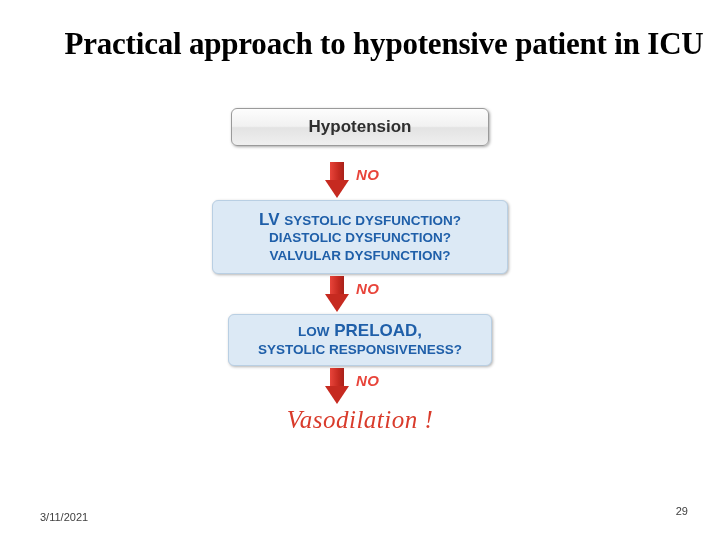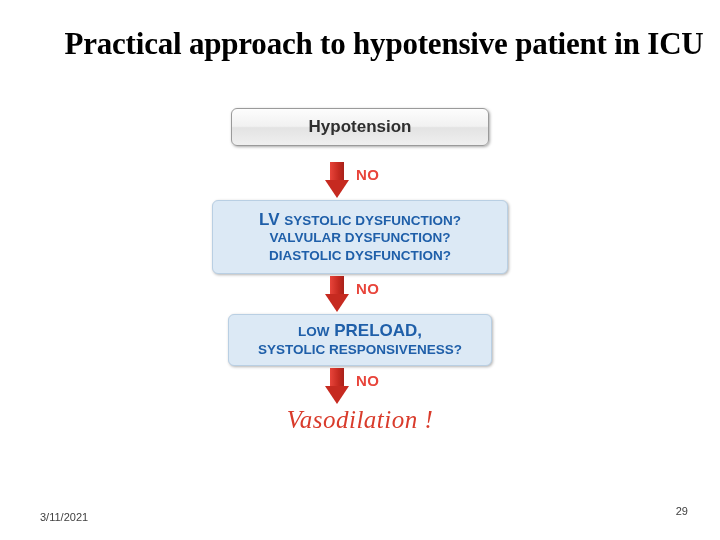--- a/index.html
+++ b/index.html
@@ -99,20 +99,21 @@
     position: relative;
     height: 40px;
     display: flex;
     justify-content: center;
     align-items: center;
   }
   .arrow-inner {
     position: relative;
     width: 120px;
     height: 40px;
+    font-style: italic;
   }
   .arrow {
     position: absolute;
     left: 26px;
     top: 2px;
     width: 22px;
     height: 36px;
   }
   .arrow .shaft {
     position: absolute;
@@ -194,22 +195,22 @@
       <div class="no-label">NO</div>
     </div>
   </div>
 
   <div class="row">
     <div class="box box-blue box-lv">
       <div class="line-main">
         <span>LV</span>
         <span class="small">SYSTOLIC DYSFUNCTION?</span>
       </div>
+      <div class="line-sub">DIASTOLIC DYSFUNCTION?</div>
       <div class="line-sub">VALVULAR DYSFUNCTION?</div>
-      <div class="line-sub">DIASTOLIC DYSFUNCTION?</div>
     </div>
   </div>
 
   <div class="arrow-wrap">
     <div class="arrow-inner">
       <div class="arrow">
         <div class="shaft"></div>
         <div class="head"></div>
       </div>
       <div class="no-label">NO</div>

